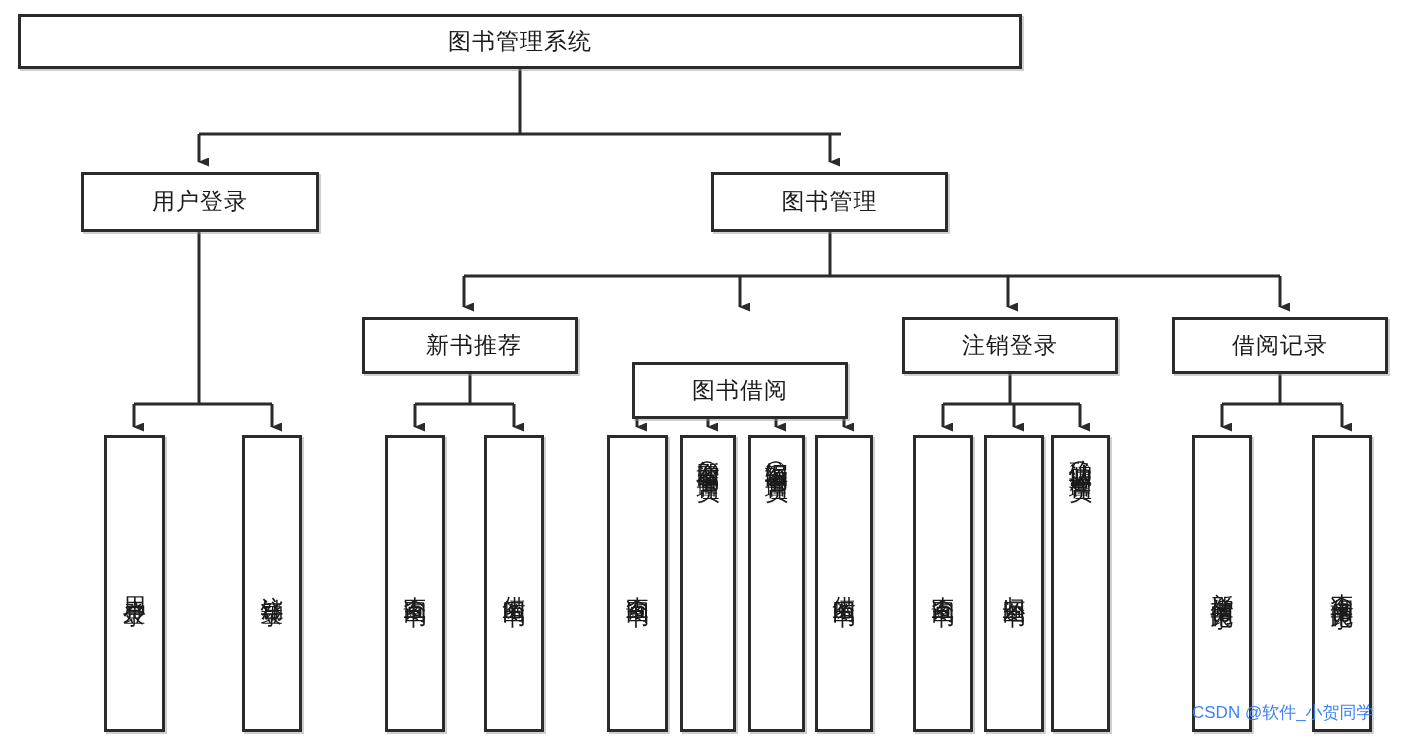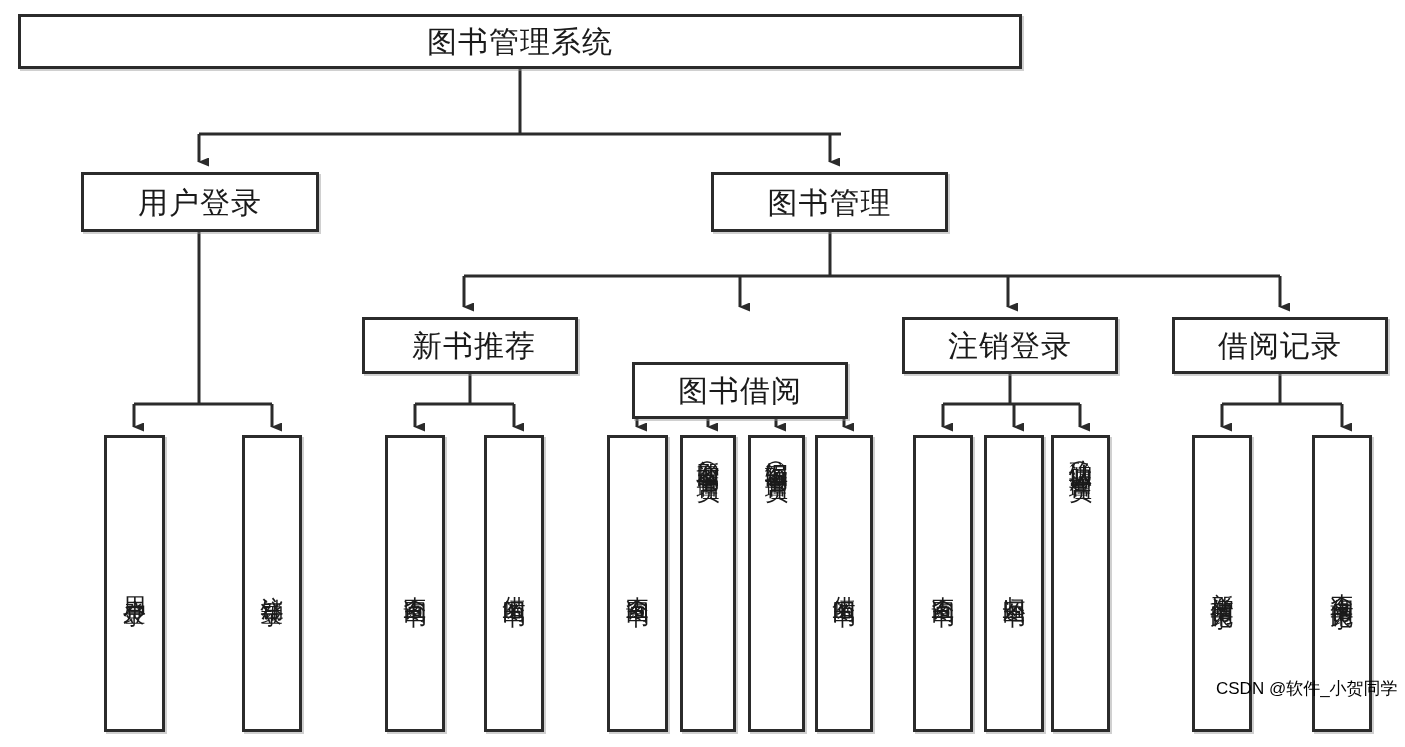--- a/index.html
+++ b/index.html
@@ -30,21 +30,21 @@
     background: #ffffff;
     border: 3px solid #2b2b2b;
     box-shadow: 2px 2px 0 rgba(150,150,150,0.45);
     display: flex;
     align-items: center;
     justify-content: center;
     color: #1a1a1a;
     z-index: 2;
   }
   .node-label {
-    font-size: 30px;
+    font-size: 23px;
     line-height: 1.1;
     letter-spacing: 1px;
     white-space: nowrap;
   }
   
   .node.leaf {
     align-items: flex-start;
     justify-content: center;
     padding-top: 4px;
   }
@@ -56,27 +56,26 @@
     line-height: 1;
     white-space: nowrap;
   }
   .node.leaf.centered {
     align-items: center;
     padding-top: 0;
   }
   .watermark {
     position: absolute;
     left: 1192px;
-    top: 677px;
+    top: 701px;
     font-size: 17px;
-    color: #000000;
+    color: #3b82f6;
     white-space: nowrap;
     z-index: 3;
     font-family: "Liberation Sans", "DejaVu Sans", sans-serif;
-    margin-left: 24px;
   }
 </style>
 </head>
 <body>
 
 <div id="diagram-canvas">
 
   <svg id="edge-layer" viewBox="0 0 1405 747" width="1405" height="747" xmlns="http://www.w3.org/2000/svg">
     <defs>
       <marker id="arrowhead" markerWidth="9" markerHeight="11" refX="4.5" refY="10" orient="auto" markerUnits="userSpaceOnUse">

